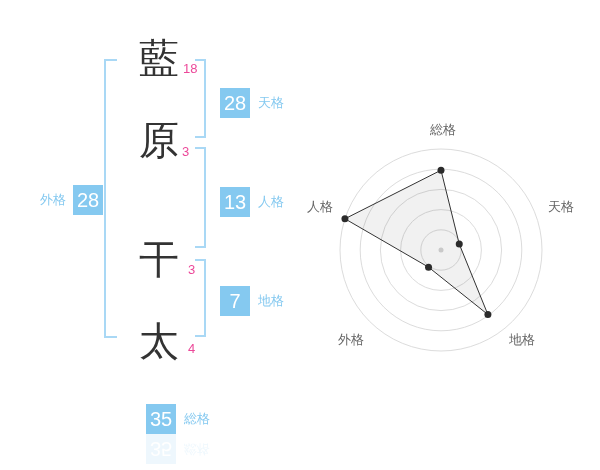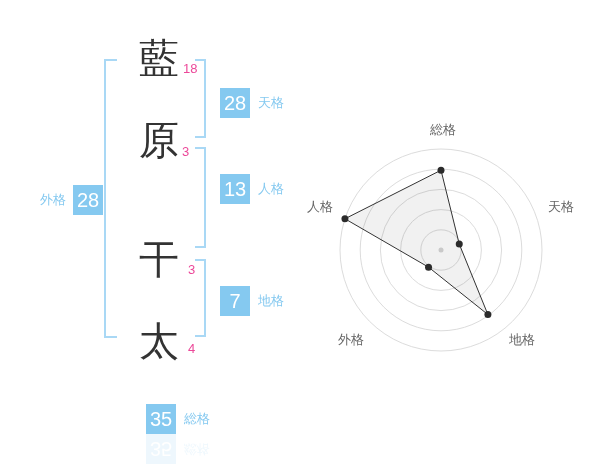--- a/index.html
+++ b/index.html
@@ -40,21 +40,21 @@
   }
   .badge {
     width: 30px; height: 30px; background: #85c9f0;
     color: #ffffff; font-size: 20px; line-height: 30px;
     text-align: center; flex: 0 0 auto;
   }
   .badge-label {
     color: #85c9f0; font-size: 13px; line-height: 30px; white-space: nowrap;
   }
   .row-tenkaku { left: 220px; top: 88px; }
-  .row-jinkaku { left: 220px; top: 174px; }
+  .row-jinkaku { left: 220px; top: 187px; }
   .row-chikaku { left: 220px; top: 286px; }
   .row-gaikaku { left: 40px;  top: 185px; gap: 7px; }
   .row-soukaku { left: 146px; top: 404px; }
   .row-reflection {
     left: 146px; top: 434px; transform: scaleY(-1); opacity: 0.13;
     pointer-events: none;
   }
   
   .radar-wrap { position: absolute; left: 286px; top: 100px; }
   .radar-axis-label {

